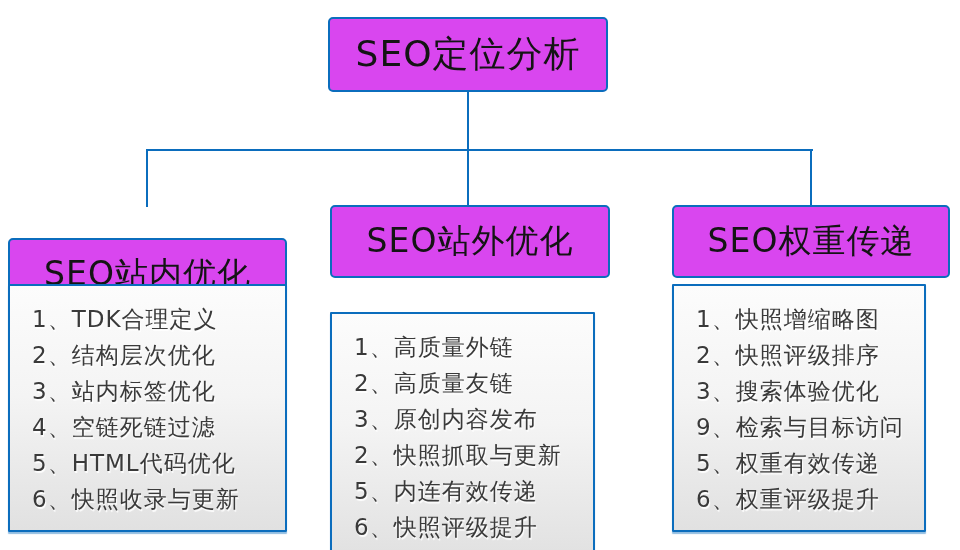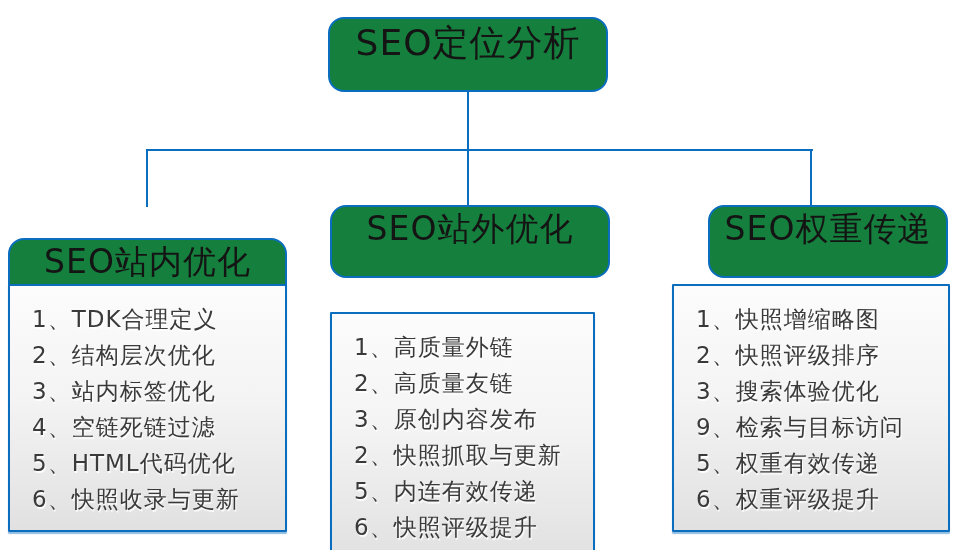--- a/index.html
+++ b/index.html
@@ -10,55 +10,55 @@
     background: #ffffff;
     overflow: hidden;
     font-family: "DejaVu Sans", "Liberation Sans", sans-serif;
   }
   .line {
     position: absolute;
     background: #0b6dbd;
   }
   .node {
     position: absolute;
-    background: #15803d;
+    background: #d946ef;
     border: 2px solid #0b6dbd;
-    border-radius: 16px;
+    border-radius: 5px;
     box-sizing: border-box;
     display: flex;
-    align-items: flex-start;
+    align-items: center;
     justify-content: center;
     color: #141414;
     letter-spacing: 1px;
     white-space: nowrap;
   }
   .root-node {
     left: 328px; top: 17px; width: 280px; height: 75px;
     font-size: 36px;
   }
   .col-header {
     top: 205px; height: 73px;
     font-size: 33px;
   }
   .col-header.c0 { left: 8px;   width: 279px; margin-top: 33px; }
   .col-header.c1 { left: 330px; width: 280px; }
-  .col-header.c2 { left: 708px; width: 240px; }
+  .col-header.c2 { left: 672px; width: 278px; }
   .col-list {
     position: absolute;
     top: 284px; height: 248px;
     box-sizing: border-box;
     background: linear-gradient(180deg, #fcfcfc 0%, #f4f4f4 45%, #e1e1e1 100%);
     border: 2px solid #0b6dbd;
     border-radius: 1px;
     box-shadow: 0 2px 1px rgba(11, 109, 189, 0.45);
     padding: 15px 0 0 22px;
   }
   .col-list.c0 { left: 8px;   width: 279px; }
   .col-list.c1 { left: 330px; width: 265px; margin-top: 28px; }
-  .col-list.c2 { left: 672px; width: 278px; }
+  .col-list.c2 { left: 672px; width: 254px; }
   .item {
     font-size: 23px;
     line-height: 36px;
     color: #3a3a3a;
     text-shadow: 1px 2px 1px rgba(255,255,255,0.95);
     letter-spacing: 1px;
     white-space: nowrap;
   }
 </style>
 </head>

